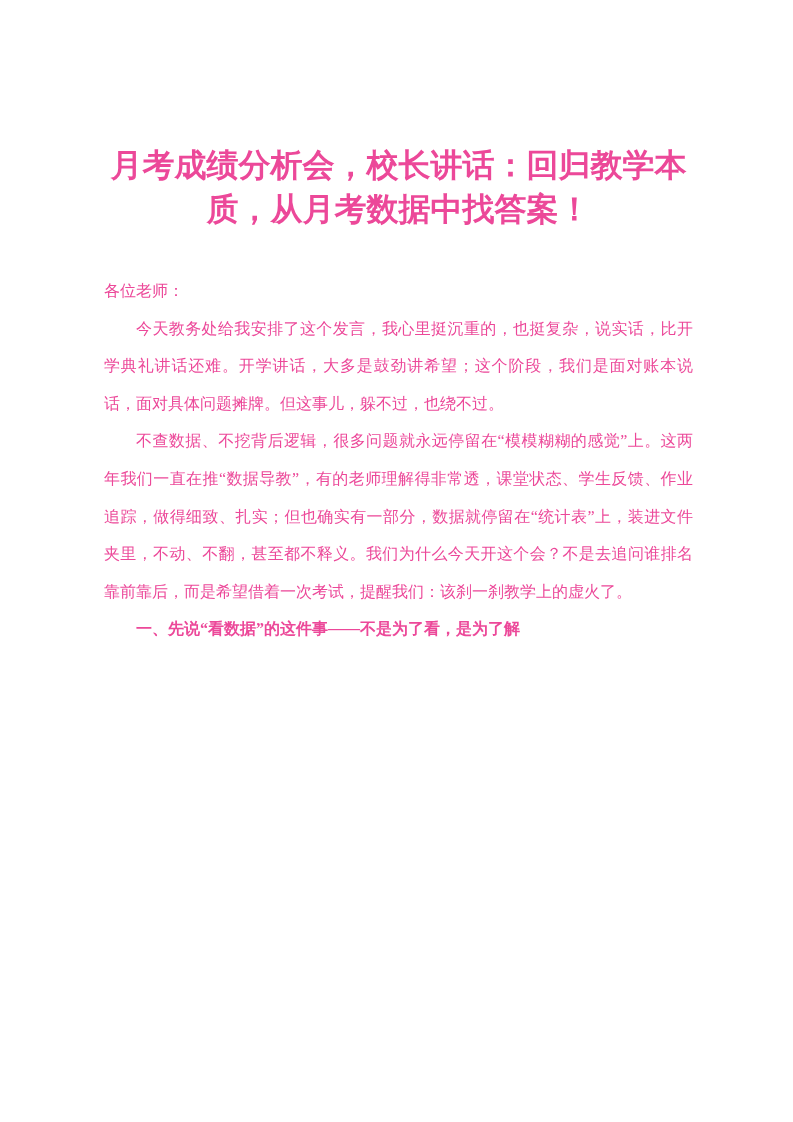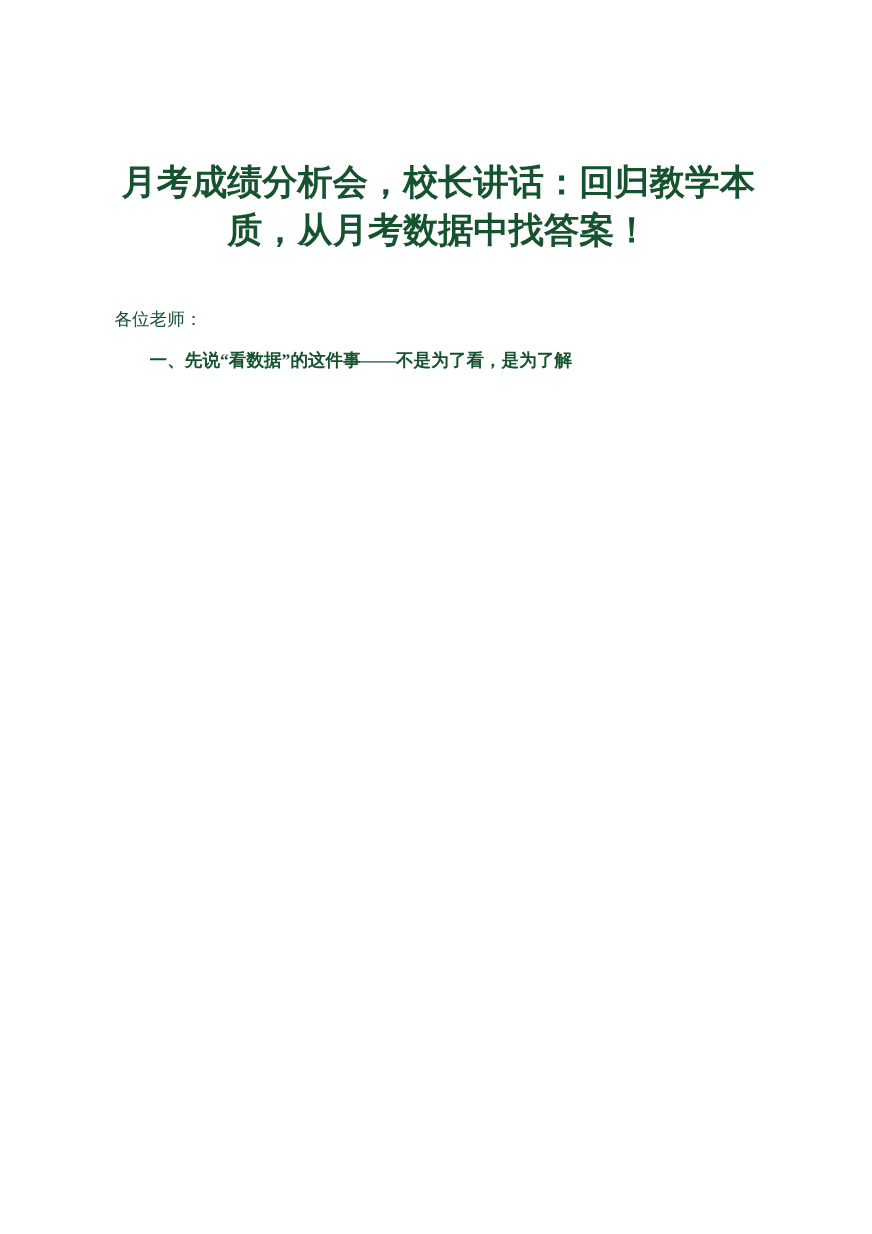--- a/index.html
+++ b/index.html
@@ -9,21 +9,21 @@
   }
   .page {
     position: relative;
     width: 793px;
     height: 1122px;
     background: #ffffff;
     box-sizing: border-box;
     padding: 143px 100px 0 104px;
     overflow: hidden;
     font-family: "Liberation Serif", "DejaVu Serif", serif;
-    color: #14532d;
+    color: #ec4899;
   }
   .doc-title {
     margin: 0 0 41px 0;
     font-size: 32px;
     font-weight: bold;
     line-height: 44px;
     text-align: center;
     letter-spacing: 0;
   }
   .para {
@@ -44,19 +44,21 @@
 </head>
 <body>
 
 <div class="page">
 
   <h1 class="doc-title">月考成绩分析会，校长讲话：回归教学本质，从月考数据中找答案！</h1>
 
   <p class="para no-indent">各位老师：</p>
 
 
+  <p class="para">今天教务处给我安排了这个发言，我心里挺沉重的，也挺复杂，说实话，比开学典礼讲话还难。开学讲话，大多是鼓劲讲希望；这个阶段，我们是面对账本说话，面对具体问题摊牌。但这事儿，躲不过，也绕不过。</p>
 
 
 
+  <p class="para">不查数据、不挖背后逻辑，很多问题就永远停留在“模模糊糊的感觉”上。这两年我们一直在推“数据导教”，有的老师理解得非常透，课堂状态、学生反馈、作业追踪，做得细致、扎实；但也确实有一部分，数据就停留在“统计表”上，装进文件夹里，不动、不翻，甚至都不释义。我们为什么今天开这个会？不是去追问谁排名靠前靠后，而是希望借着一次考试，提醒我们：该刹一刹教学上的虚火了。</p>
 
   <p class="para bold">一、先说“看数据”的这件事——不是为了看，是为了解</p>
 
 </div>
 
 </body></html>

